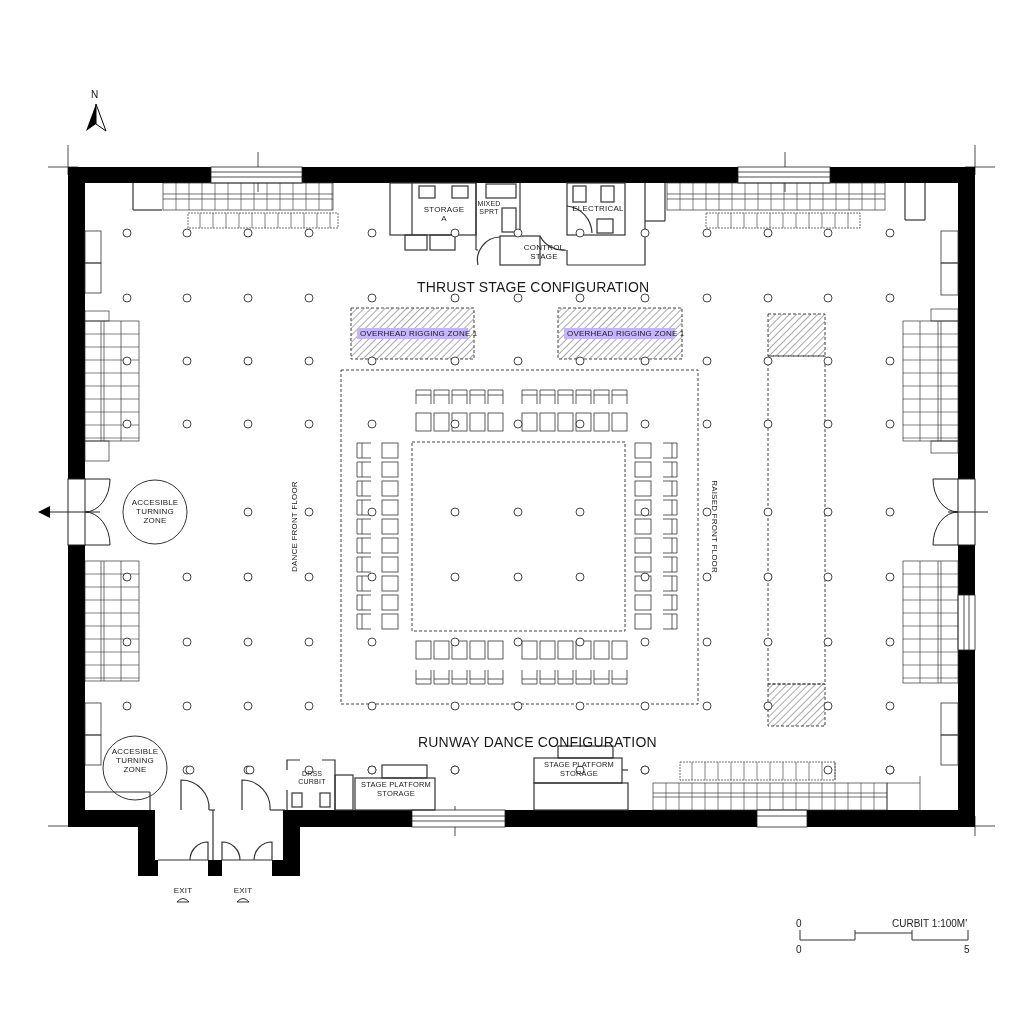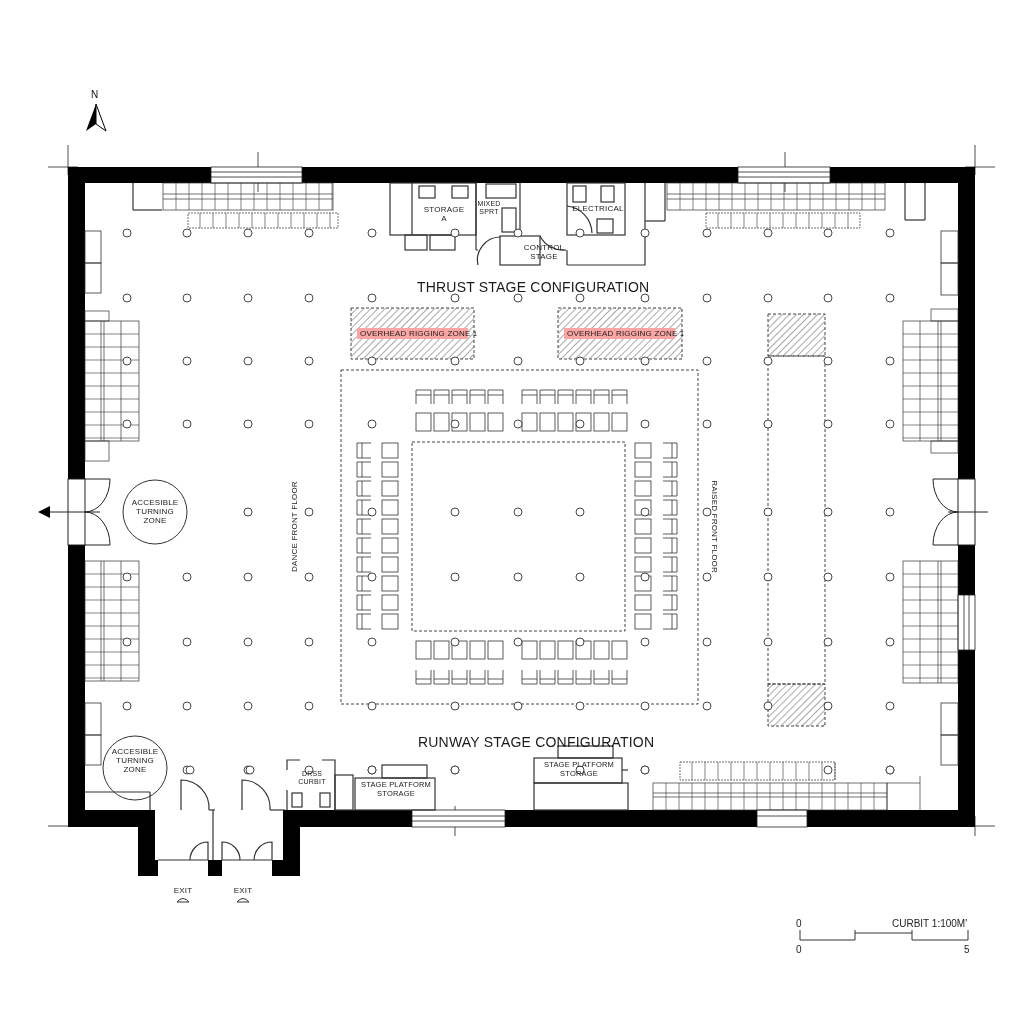--- a/index.html
+++ b/index.html
@@ -1,21 +1,21 @@
 <!DOCTYPE html>
 <html><head>
 <meta charset="utf-8">
 <style>
   html, body { margin: 0; padding: 0; background: #ffffff; }
   body { width: 1024px; height: 1024px; overflow: hidden; position: relative; font-family: "Liberation Sans", sans-serif; }
   #plan { position: absolute; left: 0; top: 0; width: 1024px; height: 1024px; }
   .lbl { position: absolute; font-family: "Liberation Sans", sans-serif; color: #1a1a1a; text-align: center; white-space: nowrap; line-height: 1.15; }
   .lbl-sm { font-size: 8px; letter-spacing: 0.2px; }
   .lbl-md { font-size: 14px; letter-spacing: 0.2px; }
-  .lbl-box { background: #fca5a5; padding: 1px 3px; }
+  .lbl-box { background: #c4b5fd; padding: 1px 3px; }
   .vert-l { transform: rotate(-90deg); transform-origin: center center; }
   .vert-r { transform: rotate(90deg); transform-origin: center center; }
   .scale-txt { font-size: 10px; color: #222; }
   .north { font-size: 10px; font-weight: normal; color: #111; }
 </style>
 </head>
 <body>
 
 <svg id="plan" viewBox="0 0 1024 1024" xmlns="http://www.w3.org/2000/svg">
   <defs>
@@ -582,21 +582,21 @@
   <div>MIXED</div>
   <div>SPRT</div>
 </div>
 <div class="lbl lbl-sm" style="left:518px;top:203px;width:52px;margin-top:40px;">
   <div>CONTROL</div>
   <div>STAGE</div>
 </div>
 <div class="lbl lbl-sm" style="left:566px;top:204px;width:64px;">ELECTRICAL</div>
 
 <div class="lbl lbl-md" style="left:417px;top:279px;width:200px;">THRUST STAGE CONFIGURATION</div>
-<div class="lbl lbl-md" style="left:418px;top:734px;width:200px;">RUNWAY STAGE CONFIGURATION</div>
+<div class="lbl lbl-md" style="left:418px;top:734px;width:200px;">RUNWAY DANCE CONFIGURATION</div>
 
 <div class="lbl lbl-sm lbl-box" style="left:357px;top:328px;width:105px;">OVERHEAD RIGGING ZONE 1</div>
 <div class="lbl lbl-sm lbl-box" style="left:564px;top:328px;width:105px;">OVERHEAD RIGGING ZONE 1</div>
 
 <div class="lbl lbl-sm vert-l" style="left:245px;top:522px;width:100px;">DANCE FRONT FLOOR</div>
 <div class="lbl lbl-sm vert-r" style="left:664px;top:522px;width:100px;">RAISED FRONT FLOOR</div>
 
 <div class="lbl lbl-sm" style="left:125px;top:498px;width:60px;">
   <div>ACCESIBLE</div>
   <div>TURNING</div>

